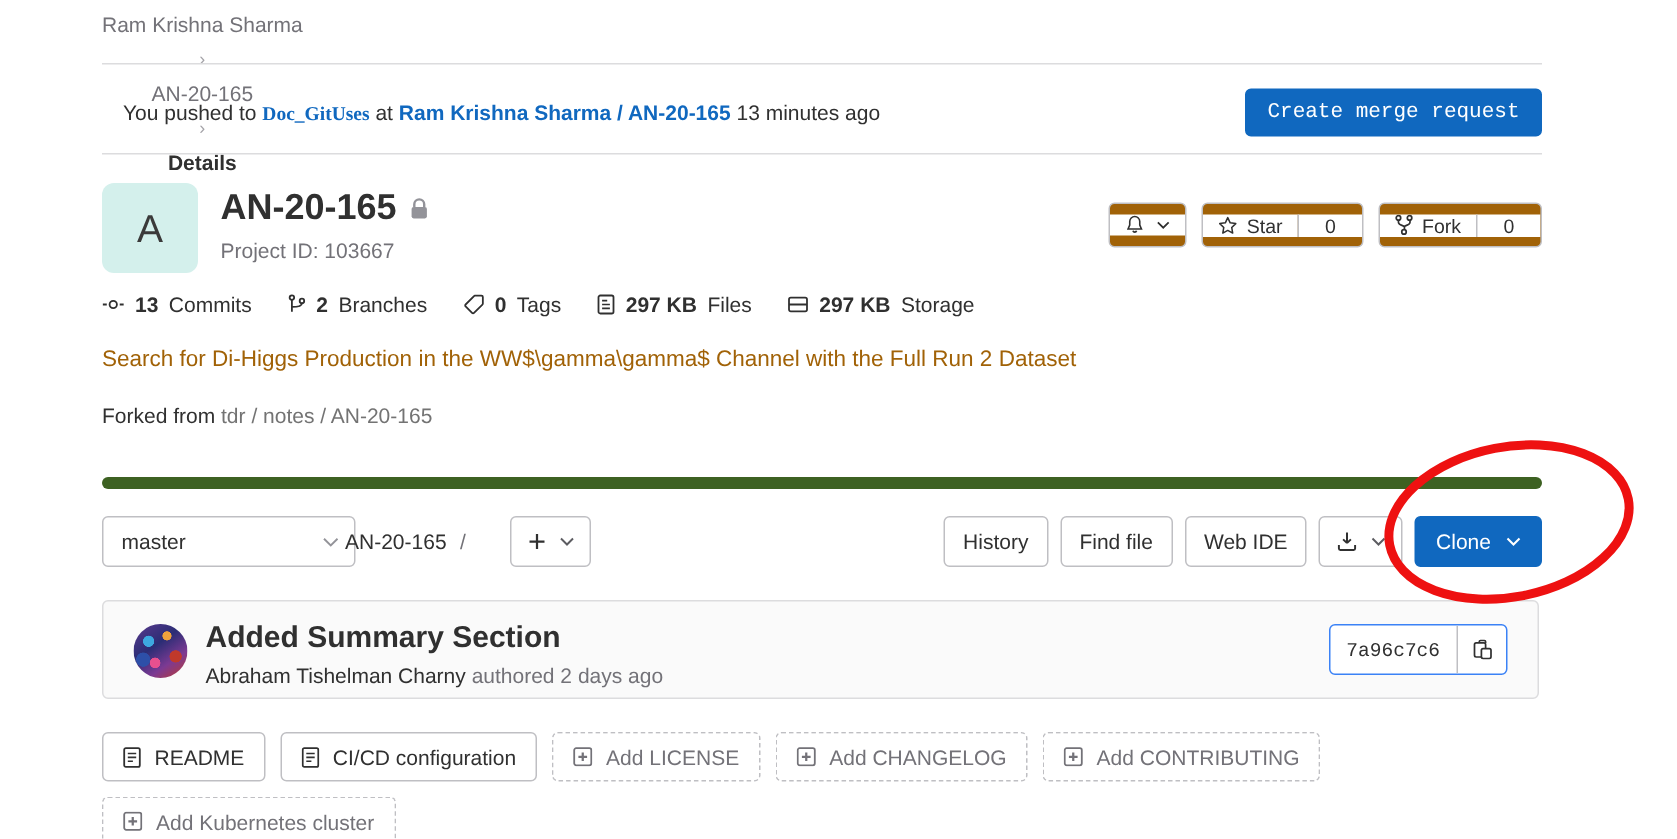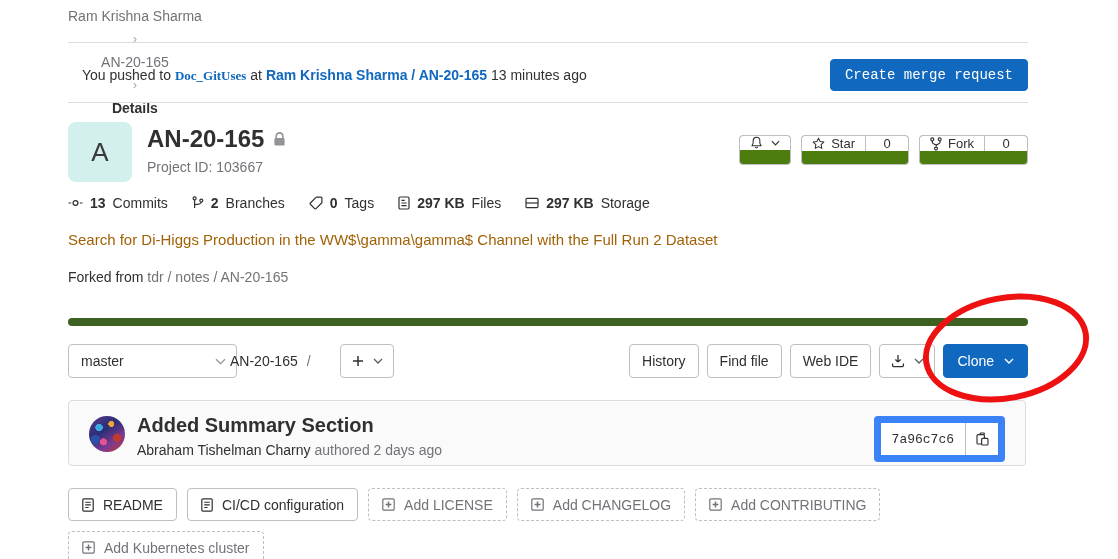--- a/index.html
+++ b/index.html
@@ -71,23 +71,23 @@
     display: flex; align-items: center; gap: 9px; line-height: 28px;
   }
   .lock-icon { display: inline-block; width: 13px; height: 15px; }
   .proj-id { font-size: 14px; color: #737278; margin-top: 6px; }
 
   .head-actions {
     position: absolute; right: 0; top: 13px;
     display: flex; align-items: center; gap: 10px;
   }
   .seg-group {
-    display: flex; align-items: flex-start;
+    display: flex; align-items: center;
     border: 1px solid #bfbfc3; border-radius: 4px;
-    background: #4d7c0f; overflow: hidden; height: 28px;
+    background: #a16207; overflow: hidden; height: 28px;
   }
   .seg {
     display: flex; align-items: center; gap: 6px;
     padding: 0 10px; font-size: 13px; color: #303030;
     background: #fff; cursor: pointer;
   }
   .seg + .seg { border-left: 1px solid #bfbfc3; }
   .seg.count { color: #303030; min-width: 22px; justify-content: center; }
   .seg.bell { gap: 8px; }
 
@@ -175,21 +175,21 @@
       radial-gradient(circle at 18% 66%, #2d4fa8 0 12%, transparent 13%),
       linear-gradient(145deg, #5b3a8e 0%, #2b2d75 40%, #7c3a93 70%, #c0392b 100%);
   }
   .commit-text { position: absolute; left: 68px; top: 13px; }
   .commit-title { font-size: 20px; font-weight: 700; color: #303030; }
   .commit-meta { font-size: 14px; color: #303030; margin-top: 5px; }
   .commit-meta .muted { color: #737278; }
   .sha-group {
     position: absolute; right: 20px; top: 15px;
     display: flex; align-items: stretch; height: 32px;
-    border: 7px solid #3b82f6; border-radius: 4px;
+    border: 1px solid #3b82f6; border-radius: 4px;
     background: #fff; overflow: hidden; justify-content: center;
   }
   .sha {
     display: flex; align-items: center; padding: 0 11px;
     font-family: "Liberation Mono", monospace; font-size: 13px; color: #303030;
   }
   .sha-copy {
     display: flex; align-items: center; justify-content: center;
     width: 32px; border-left: 1px solid #bfbfc3; cursor: pointer;
   }

